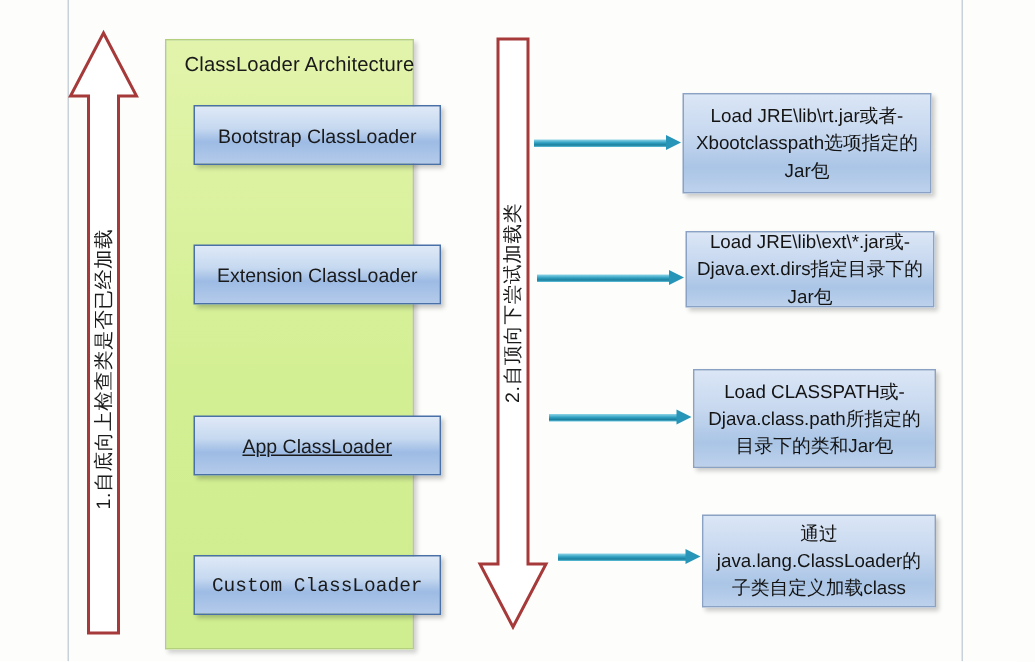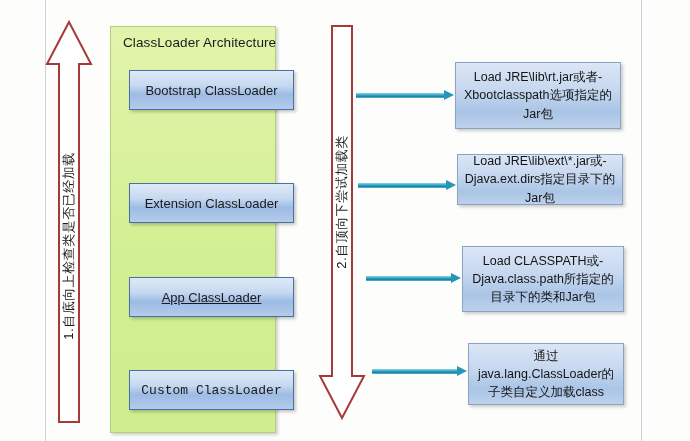--- a/index.html
+++ b/index.html
@@ -63,21 +63,21 @@
     background: linear-gradient(180deg, #dfe9f7 0%, #c6d9f0 38%, #9dbbe4 62%, #b4cbea 100%);
     box-shadow: 2px 2px 3px rgba(0,0,0,0.22);
     display: flex;
     align-items: center;
     justify-content: center;
     font-size: 13px;
     color: #1a1a1a;
     white-space: nowrap;
   }
   .cl-box.b0 { top: 32px; margin-top: 11px; }
-  .cl-box.b1 { top: 156px; }
+  .cl-box.b1 { top: 136px; }
   .cl-box.b2 { top: 250px; text-decoration: underline; }
   .cl-box.b3 { top: 343px; font-family: Liberation Mono, monospace; }
 
   
   .desc-box {
     position: absolute;
     box-sizing: border-box;
     border: 1px solid #8aa2c4;
     background: linear-gradient(180deg, #dbe6f6 0%, #c7d8ef 40%, #aac5e6 75%, #bdd1ec 100%);
     box-shadow: 2px 2px 3px rgba(0,0,0,0.20);

